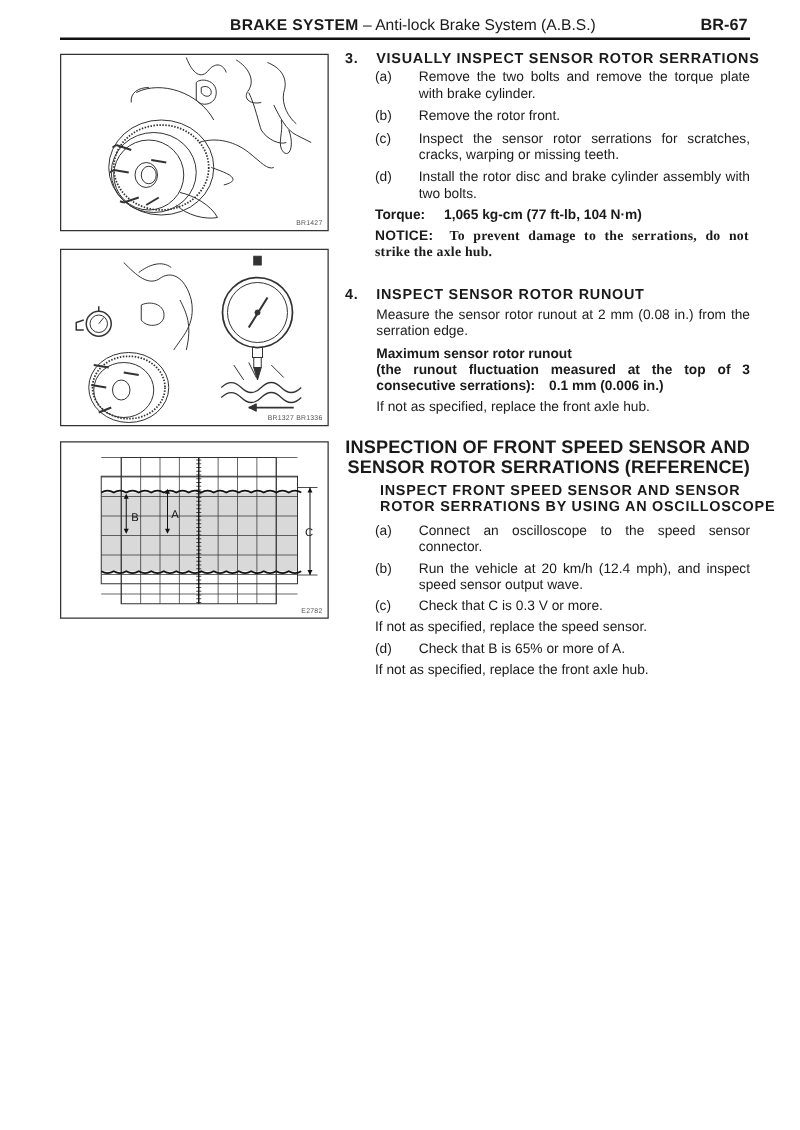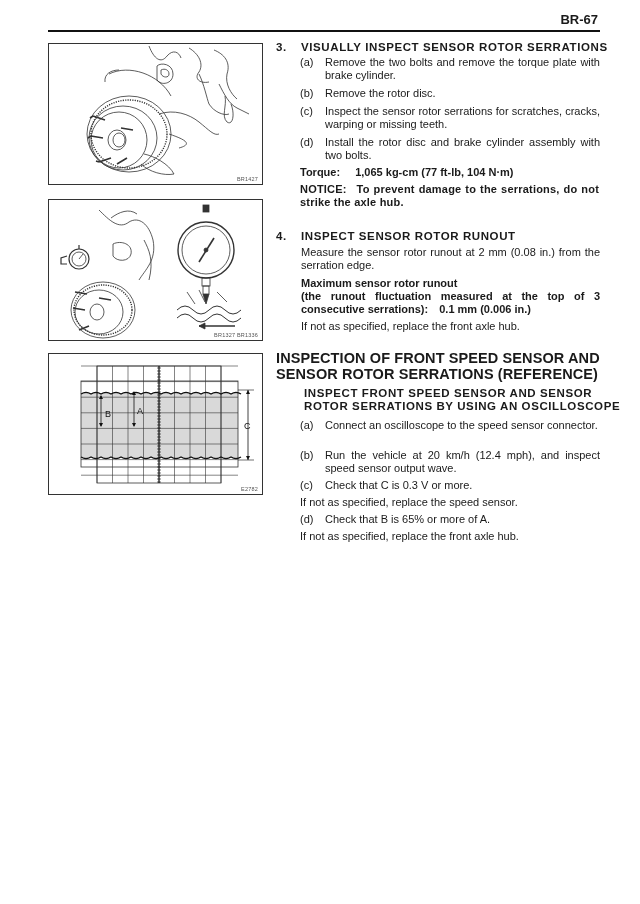--- a/index.html
+++ b/index.html
@@ -25,31 +25,34 @@
   #fig1 { top: 43px; height: 140px; }
   #fig2 { top: 199px; height: 140px; }
   #fig3 { top: 353px; height: 140px; }
 
   .col { position: absolute; left: 276px; width: 324px; font-size: 11px; line-height: 13px; }
   .step-head { position: absolute; font-weight: bold; font-size: 11.5px; letter-spacing: 0.6px; }
   .step-head .num { position: absolute; left: 0; }
   .step-head .txt { position: absolute; left: 25px; white-space: nowrap; }
   .item { position: absolute; left: 24px; width: 300px; text-align: justify; }
   .item .lbl { position: absolute; left: 0; }
-  .item .body { display: block; margin-left: 25px; }
+  .item .body { display: block; margin-left: 35px; }
   .para { position: absolute; left: 25px; width: 299px; text-align: justify; }
   .para.flush { left: 24px; }
   .bold { font-weight: bold; }
   .big-head { position: absolute; left: 0; width: 324px; font-weight: bold; font-size: 14.5px; line-height: 16px; letter-spacing: 0.1px; }
   .sub-head { position: absolute; left: 0; width: 324px; font-weight: bold; font-size: 11.5px; line-height: 13px; letter-spacing: 0.6px; }
 </style>
 </head>
 <body>
 
 <div class="header">
+  <div class="title">
+    <b>BRAKE SYSTEM</b><span> – </span><span>Anti-lock Brake System (A.B.S.)</span>
+  </div>
   <div class="pagenum">BR-67</div>
 </div>
 
 <div class="figure" id="fig1">
   <svg width="213" height="140" viewBox="0 0 213 140" fill="none" stroke="#333" stroke-width="0.8">
 
     <path d="M100 2 C105 15, 112 20, 118 12 C124 5, 130 8, 132 14 M140 4 C150 10, 155 20, 150 28 C145 34, 150 40, 160 38 M165 6 C175 10, 182 18, 178 30 C176 40, 182 50, 188 55"></path>
     <path d="M108 22 C112 18, 124 20, 124 30 C124 40, 112 42, 108 36 Z"></path>
     <path d="M112 26 C116 24, 120 26, 120 30 C120 34, 114 34, 112 30 Z"></path>
     <path d="M150 30 C155 40, 158 55, 160 60 C165 68, 175 72, 180 70 M170 40 C175 50, 180 60, 188 64 L200 70"></path>
@@ -193,56 +196,56 @@
   <div class="step-head" style="top:0; width:324px;">
     <span class="num">3.</span>
     <span class="txt">VISUALLY INSPECT SENSOR ROTOR SERRATIONS</span>
   </div>
   <div class="item" style="top:15px;">
     <span class="lbl">(a)</span>
     <span class="body">Remove the two bolts and remove the torque plate with brake cylinder.</span>
   </div>
   <div class="item" style="top:46px;">
     <span class="lbl">(b)</span>
-    <span class="body">Remove the rotor disc.</span>
+    <span class="body">Remove the rotor front.</span>
   </div>
   <div class="item" style="top:64px;">
     <span class="lbl">(c)</span>
     <span class="body">Inspect the sensor rotor serrations for scratches, cracks, warping or missing teeth.</span>
   </div>
   <div class="item" style="top:95px;">
     <span class="lbl">(d)</span>
     <span class="body">Install the rotor disc and brake cylinder assembly with two bolts.</span>
   </div>
   <div class="para flush" style="top:125px;">
     <span class="bold">Torque:</span>
     <span class="bold" style="margin-left:12px;">1,065 kg-cm (77 ft-lb, 104 N·m)</span>
   </div>
   <div class="para flush bold" style="top:142px; letter-spacing:0.2px;">
     <span>NOTICE:</span>
-    <span style="margin-left:6px;">To prevent damage to the serrations, do not strike the axle hub.</span>
+    <span style="margin-left:6px;font-family:Liberation Serif, serif;">To prevent damage to the serrations, do not strike the axle hub.</span>
   </div>
 </div>
 
 <div class="col" style="top:230px;">
   <div class="step-head" style="top:0; width:324px;">
     <span class="num">4.</span>
     <span class="txt">INSPECT SENSOR ROTOR RUNOUT</span>
   </div>
   <div class="para" style="top:16px;">Measure the sensor rotor runout at 2 mm (0.08 in.) from the serration edge.</div>
   <div class="para bold" style="top:47px;">Maximum sensor rotor runout</div>
   <div class="para bold" style="top:60px;">
     <span>(the runout fluctuation measured at the top of 3 consecutive serrations):</span>
     <span style="margin-left:8px;">0.1 mm (0.006 in.)</span>
   </div>
   <div class="para" style="top:90px;">If not as specified, replace the front axle hub.</div>
 </div>
 
 <div class="col" style="top:350px;">
-  <div class="big-head" style="top:0;">INSPECTION OF FRONT SPEED SENSOR AND SENSOR ROTOR SERRATIONS (REFERENCE)</div>
+  <div class="big-head" style="top:0;text-align:right;">INSPECTION OF FRONT SPEED SENSOR AND SENSOR ROTOR SERRATIONS (REFERENCE)</div>
   <div class="sub-head" style="top:37px;margin-left:28px;">INSPECT FRONT SPEED SENSOR AND SENSOR ROTOR SERRATIONS BY USING AN OSCILLOSCOPE</div>
   <div class="item" style="top:69px;">
     <span class="lbl">(a)</span>
     <span class="body">Connect an oscilloscope to the speed sensor connector.</span>
   </div>
   <div class="item" style="top:99px;">
     <span class="lbl">(b)</span>
     <span class="body">Run the vehicle at 20 km/h (12.4 mph), and inspect speed sensor output wave.</span>
   </div>
   <div class="item" style="top:129px;">

